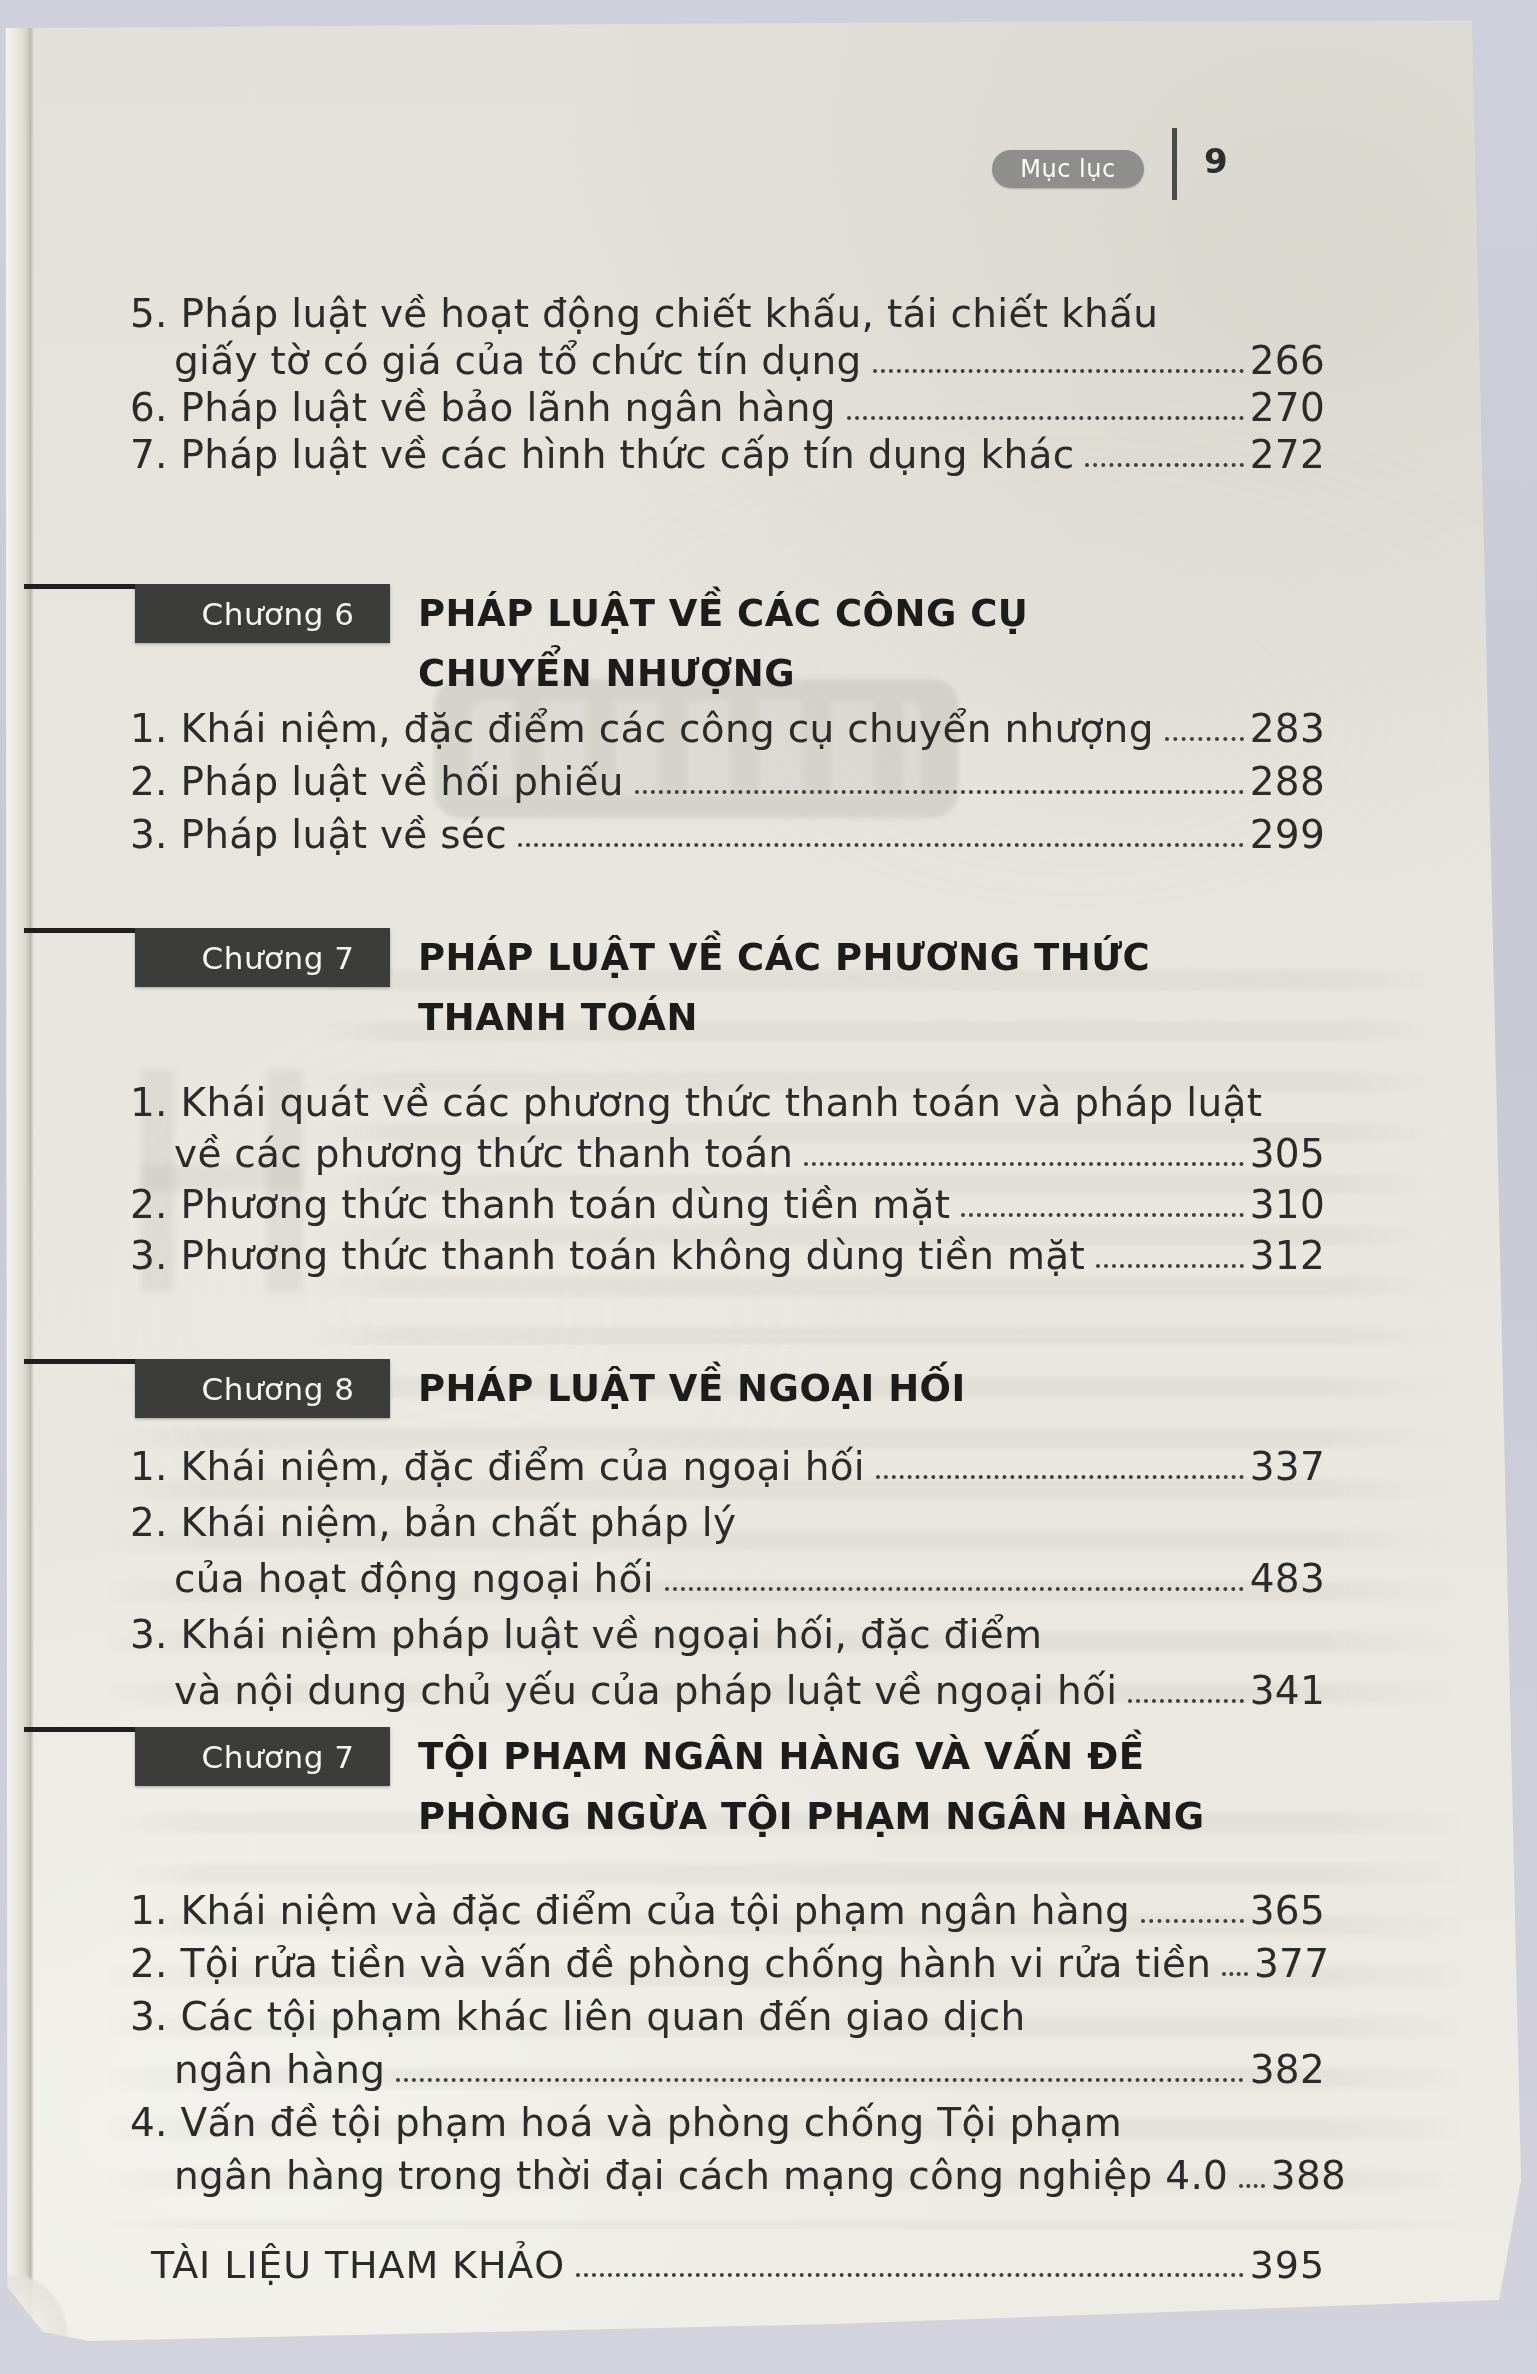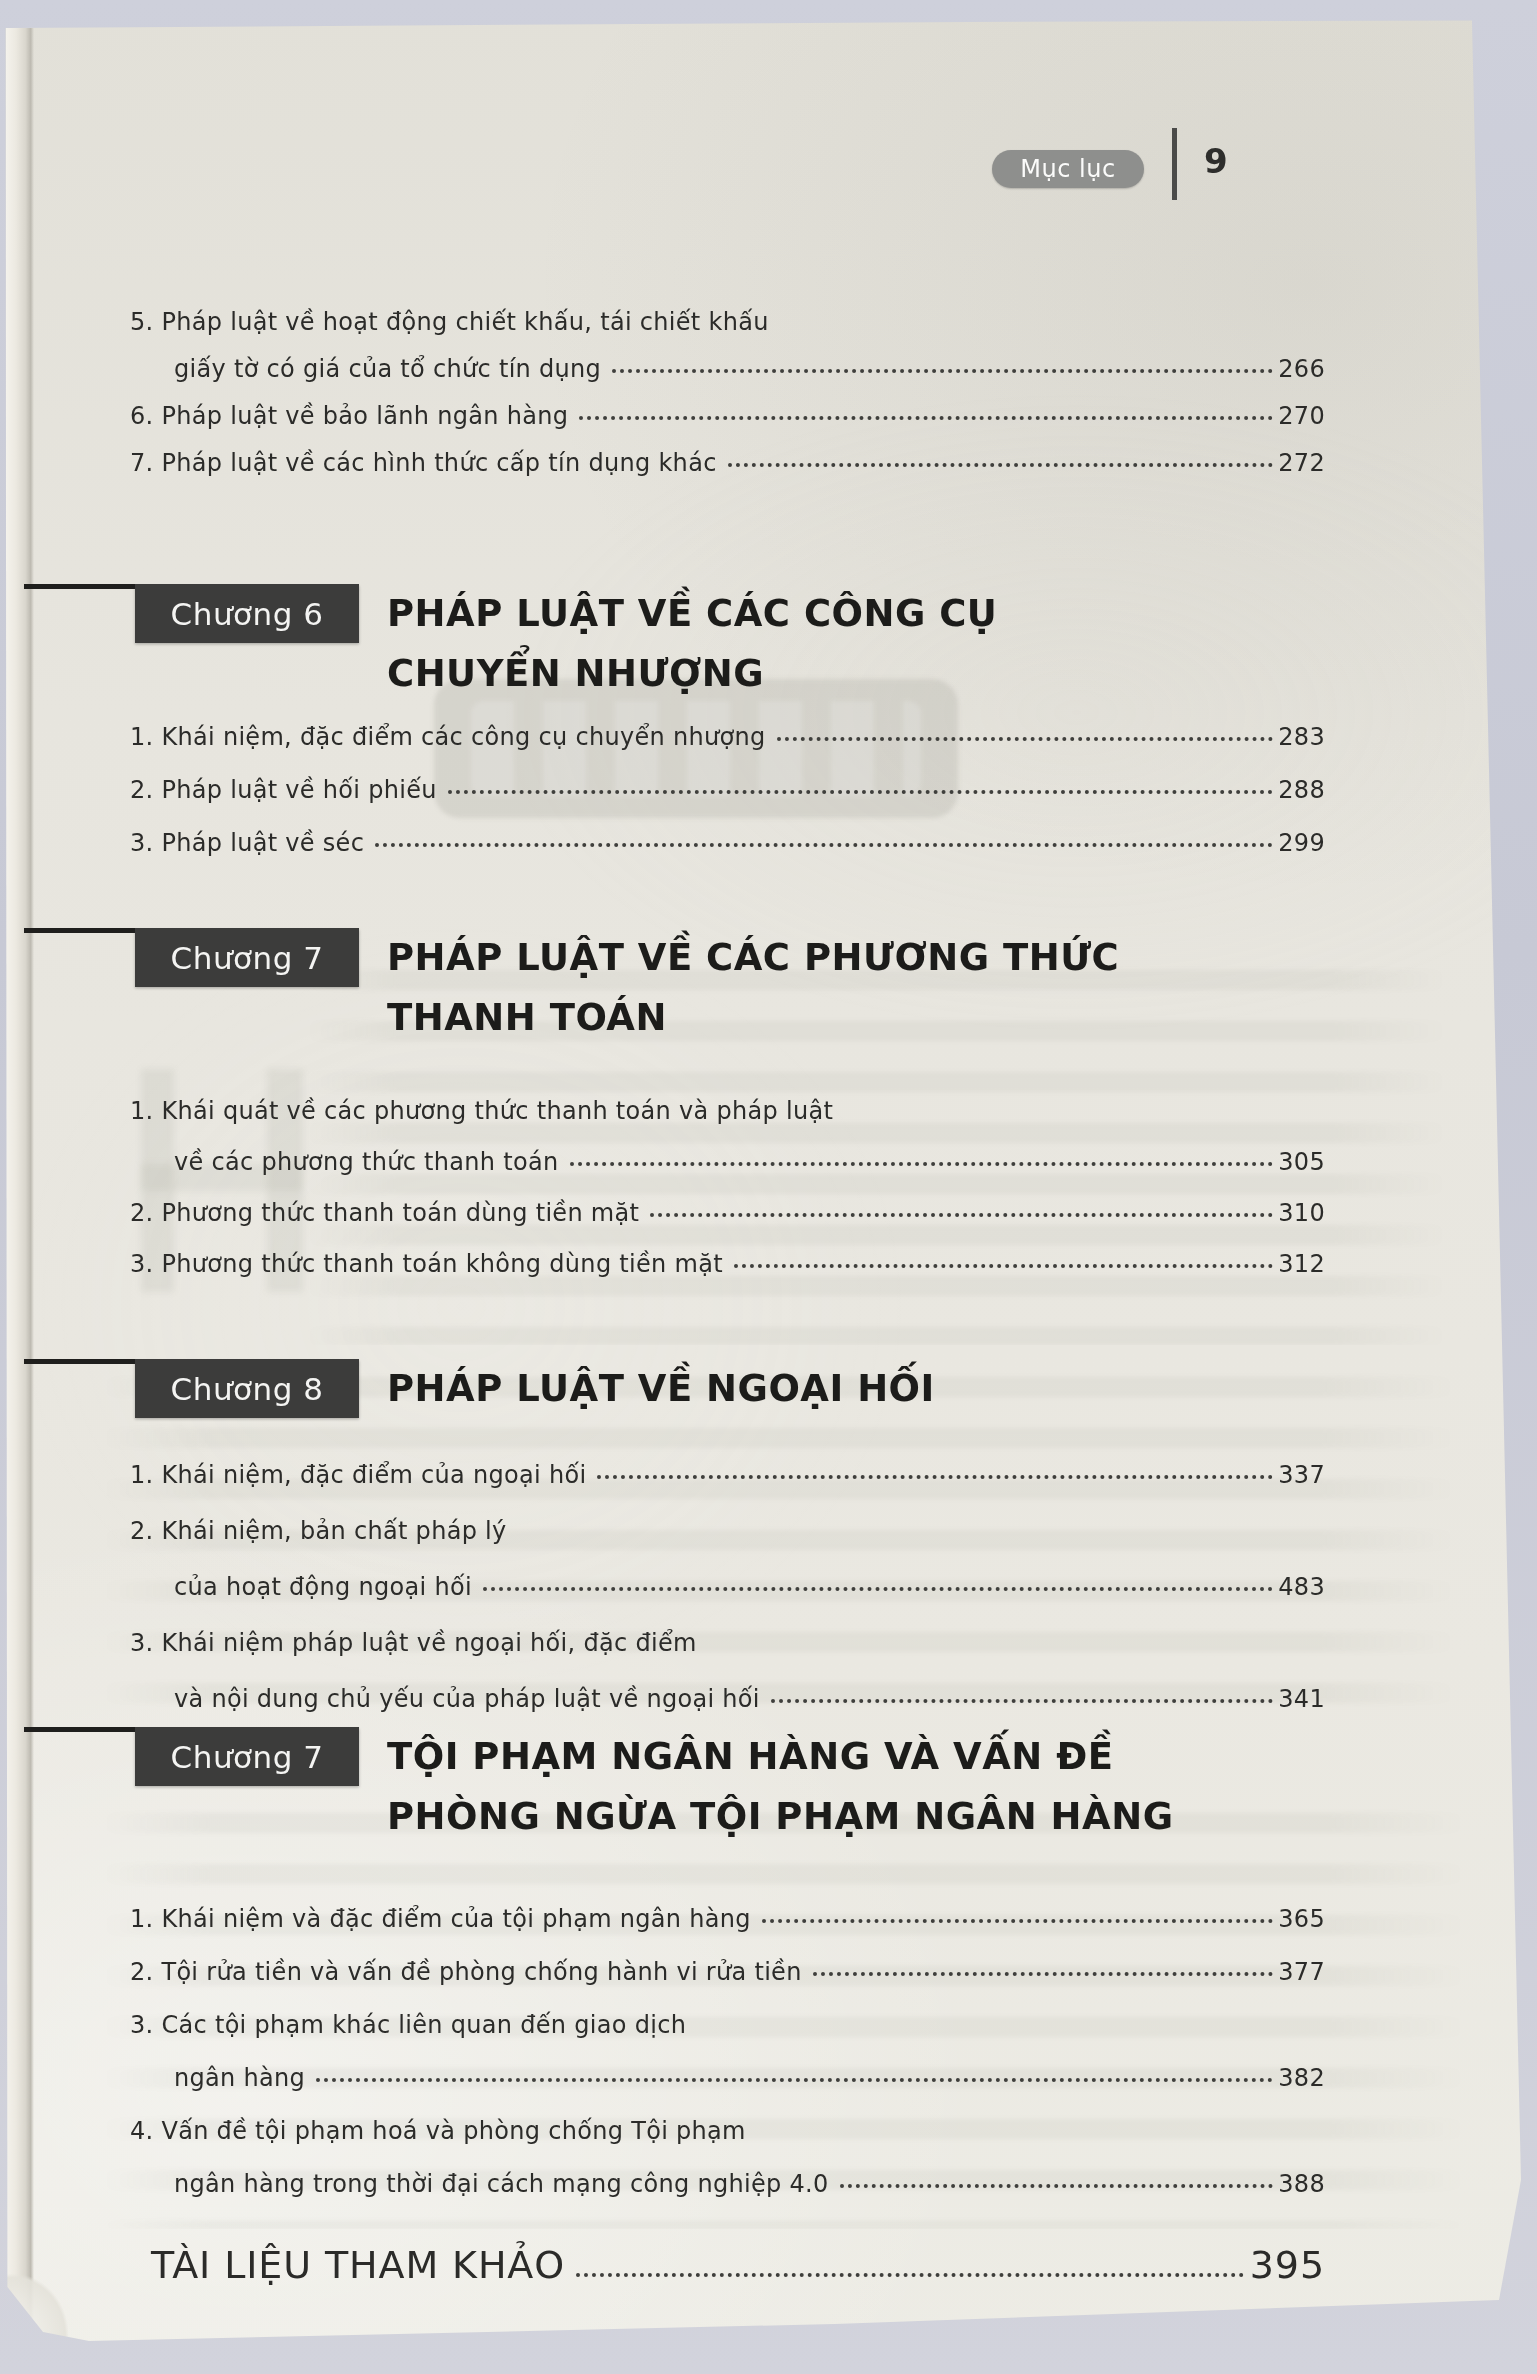--- a/index.html
+++ b/index.html
@@ -41,25 +41,25 @@
   .badge{position:absolute;left:992px;top:150px;width:152px;height:38px;border-radius:19.5px;
          background:#8e8f8d;color:#fbfbfa;font-size:24px;letter-spacing:0.5px;
          display:flex;align-items:center;justify-content:center;box-shadow:0 0.9px 1.9px rgba(0,0,0,.2);}
   .hdr-divider{position:absolute;left:1172px;top:128px;width:4.6px;height:72px;background:#4b4b49;}
   .hdr-num{position:absolute;left:1204px;top:141px;width:56px;font-size:34px;font-weight:700;color:#2e2e2c;}
   
   .chap{position:absolute;left:135px;right:139px;display:flex;align-items:flex-start;}
   .chap::before{content:"";position:absolute;left:-111px;top:0;width:111px;height:4.6px;background:#1f1f1d;}
   .chip{flex:none;width:224px;height:59px;background:#3c3c3b;color:#f4f4f2;font-size:31px;
         display:flex;align-items:center;justify-content:center;letter-spacing:0.5px;
-        box-shadow:0 1.9px 2.8px rgba(0,0,0,.28);}
+        box-shadow:0 1.9px 2.8px rgba(0,0,0,.28);padding-left:31px;}
   .ctitle{margin-left:28px;font-size:37px;line-height:60px;font-weight:700;color:#1c1c1a;letter-spacing:0.5px;}
   
   .sec{position:absolute;left:130px;right:213px;color:#2b2b29;}
-  .row{display:flex;align-items:flex-end;font-size:24px;letter-spacing:0.3px;}
+  .row{display:flex;align-items:flex-end;font-size:39px;letter-spacing:0.3px;}
   .row .txt{white-space:nowrap;}
   .row .dots{flex:1;min-width:26px;border-bottom:4.6px dotted #3f3f3c;margin:0 5.6px 10.2px 11px;}
   .row .pg{flex:none;margin-top:42px;}
   .row.indent{padding-left:44px;}
   .s-intro .row{height:47px;}
   .s-c6 .row{height:53px;}
   .s-c7 .row{height:51px;}
   .s-c8 .row{height:56px;}
   .s-c9 .row{height:53px;}
   .s-ref{left:151px;}

